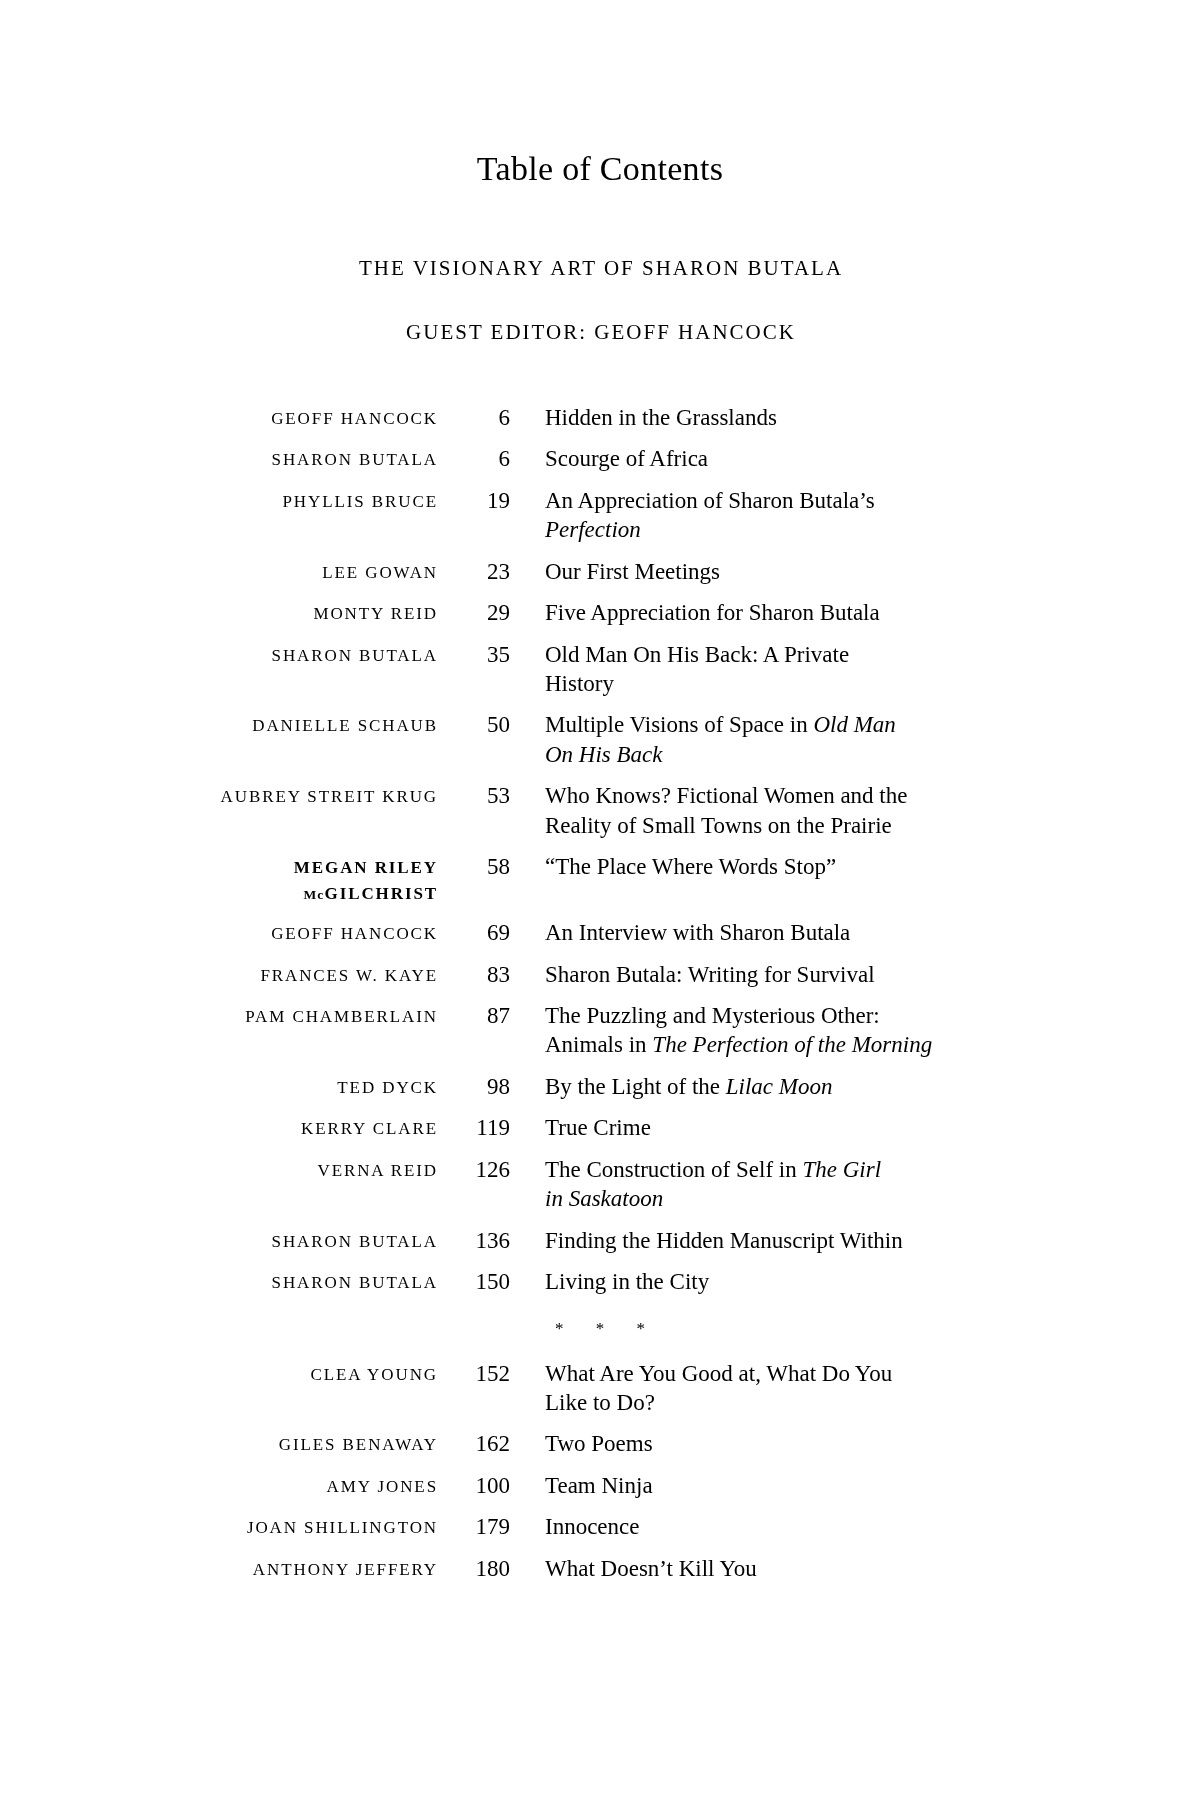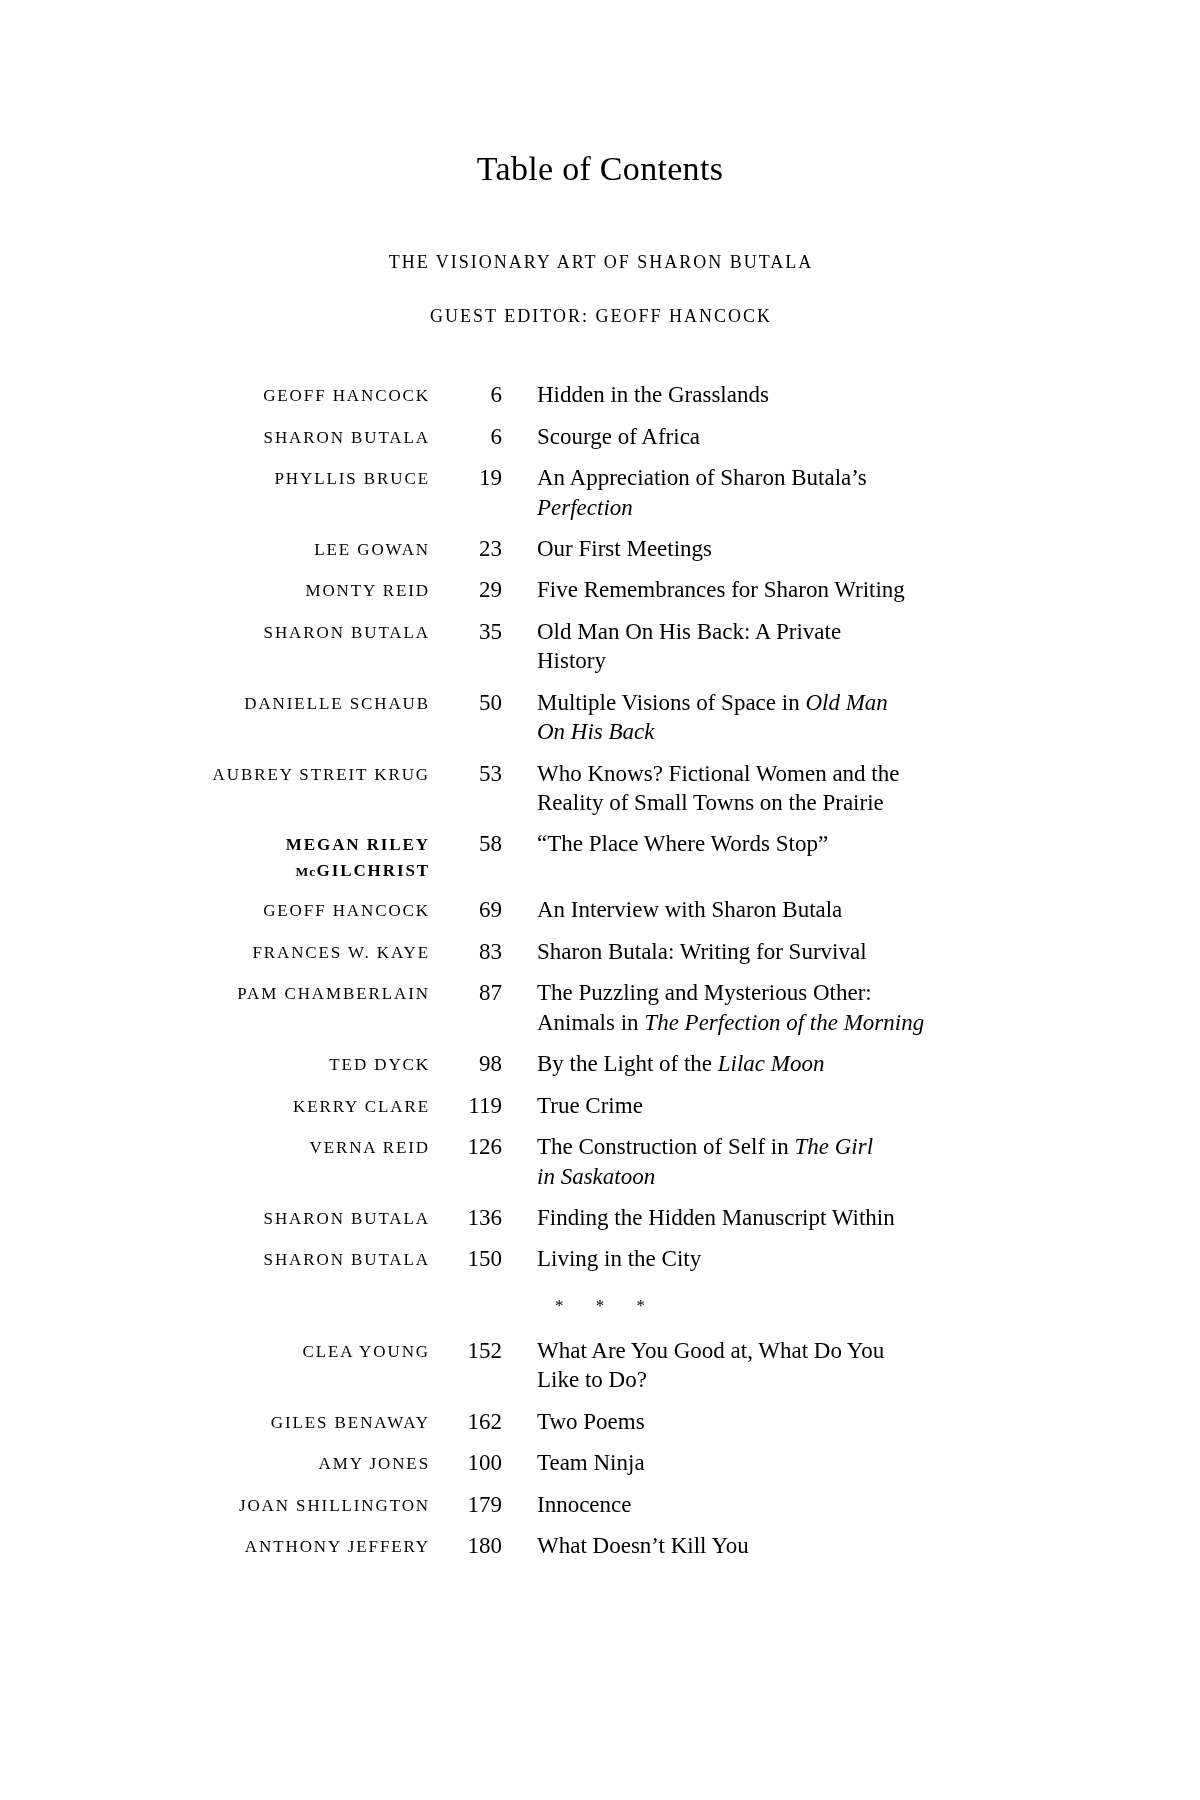--- a/index.html
+++ b/index.html
@@ -26,33 +26,33 @@
   .toc-title {
     text-align: center;
     font-size: 34px;
     font-weight: normal;
     letter-spacing: 0.3px;
     margin: 0 0 34px 0;
     line-height: 1.1;
   }
   .toc-subtitle {
     text-align: center;
-    font-size: 18px;
+    font-size: 21px;
     letter-spacing: 2.0px;
     line-height: 1.52;
     margin: 0 0 22px 0;
     white-space: pre-line;
     padding-left: 2px;
   }
   .toc-subtitle .sub-line { display: block; }
 
   
   .toc-list {
     display: block;
-    margin: 0;
+    margin: 8px;
     padding: 0;
   }
   .entry {
     display: flex;
     align-items: flex-start;
     margin-bottom: 12px;
   }
   .entry-author {
     flex: 0 0 250px;
     width: 250px;
@@ -122,21 +122,21 @@
         <div class="entry-title">An Appreciation of Sharon Butala’s<br><i>Perfection</i></div>
       </div>
       <div class="entry">
         <div class="entry-author">LEE GOWAN</div>
         <div class="entry-page">23</div>
         <div class="entry-title">Our First Meetings</div>
       </div>
       <div class="entry">
         <div class="entry-author">MONTY REID</div>
         <div class="entry-page">29</div>
-        <div class="entry-title">Five Remembrances for Sharon Writing</div>
+        <div class="entry-title">Five Appreciation for Sharon Butala</div>
       </div>
       <div class="entry">
         <div class="entry-author">SHARON BUTALA</div>
         <div class="entry-page">35</div>
         <div class="entry-title">Old Man On His Back: A Private<br>History</div>
       </div>
       <div class="entry">
         <div class="entry-author">DANIELLE SCHAUB</div>
         <div class="entry-page">50</div>
         <div class="entry-title">Multiple Visions of Space in <i>Old Man<br>On His Back</i></div>

